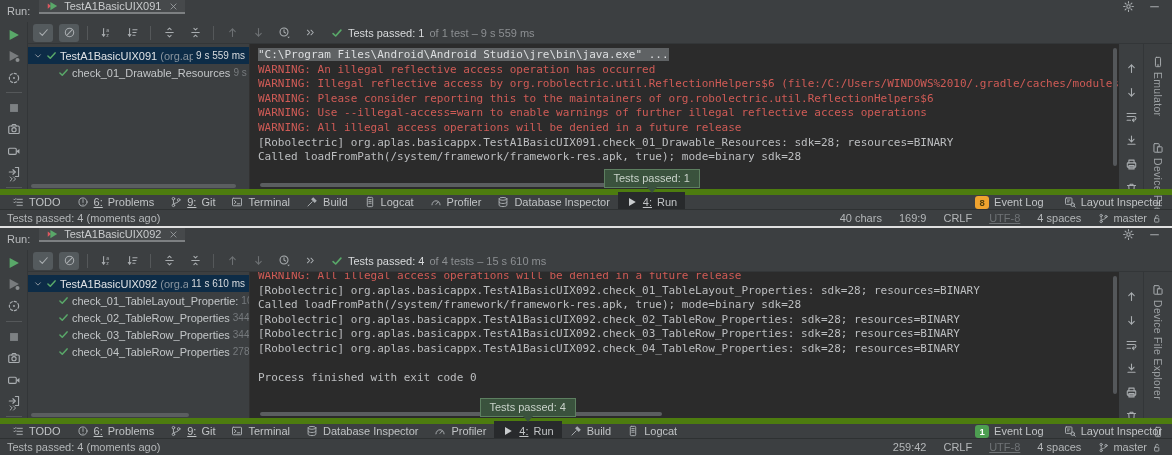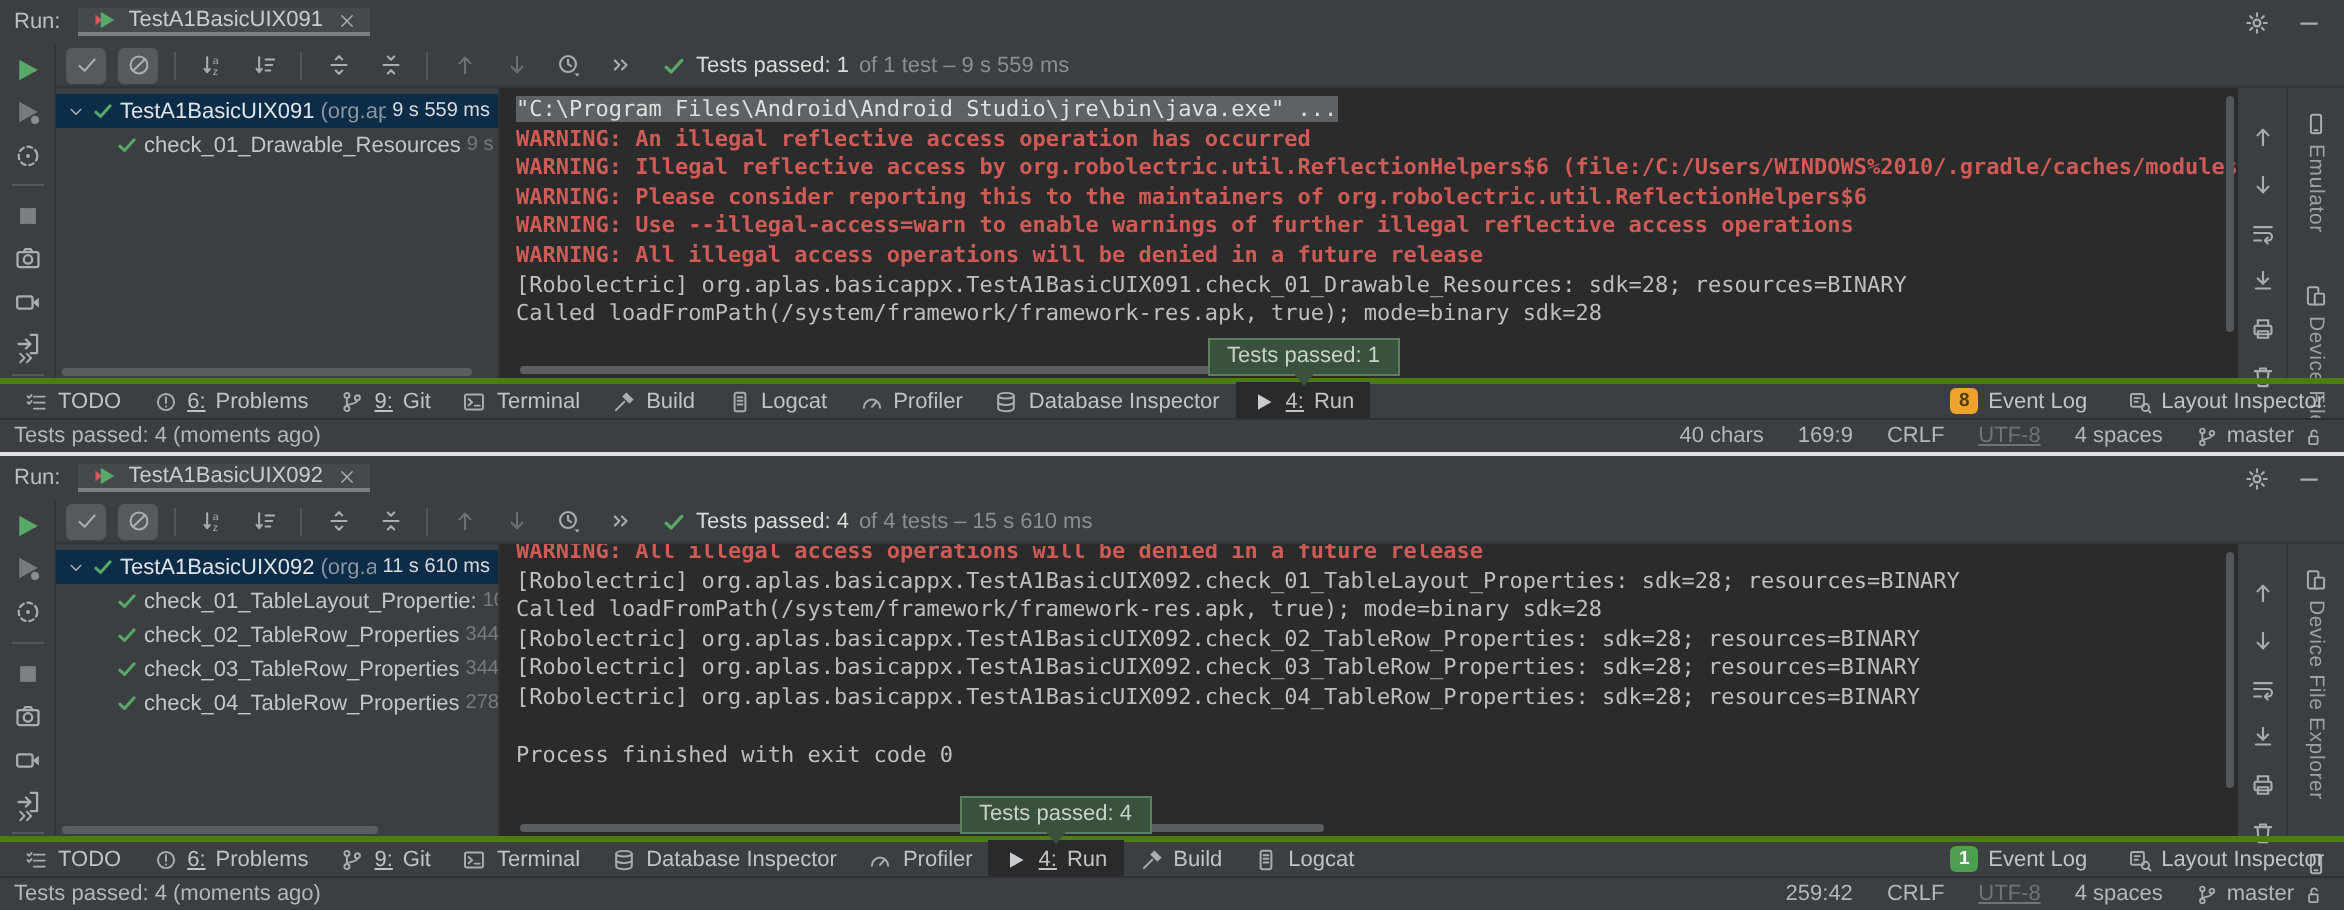--- a/index.html
+++ b/index.html
@@ -13,21 +13,21 @@
   }
   #screen { width:1172px; height:455px; display:flex; flex-direction:column; }
   button { background:none; border:none; padding:0; margin:0; font:inherit; color:inherit; display:flex; align-items:center; cursor:default; }
   .icn { display:inline-flex; align-items:center; justify-content:center; line-height:0; }
 
   .panel { position:relative; width:1172px; height:226px; background:#3c3f41; display:flex; flex-direction:column; overflow:hidden; }
   .panel.second { height:227px; }
   .separator { height:2px; background:#e0e0e0; }
 
   
-  .tabbar { height:22px; flex:0 0 22px; display:flex; align-items:center; background:#3c3f41; }
+  .tabbar { height:22px; flex:0 0 22px; display:flex; align-items:flex-start; background:#3c3f41; }
   .run-label { align-self:center; padding:0 9px 0 7px; color:#bbbdbf; }
   .tab { display:flex; align-items:center; gap:5px; padding:0 7px 0 8px; background:#46494b; border-bottom:2px solid #7d8082; color:#c9cbcd; }
   .tab-close { color:#8c9093; margin-left:3px; }
   .tabbar-right { margin-left:auto; display:flex; align-items:center; gap:13px; padding-right:11px; }
 
   
   .body { flex:1; display:flex; min-height:0; }
   .left-strip { width:28px; flex:0 0 28px; border-right:1px solid #333638; display:flex; flex-direction:column; align-items:center; padding-top:5px; gap:6px; position:relative; }
   .strip-btn { height:17px; }
   .strip-more { position:absolute; bottom:2px; left:7px; }
@@ -53,35 +53,35 @@
   .tree-row .pkg { color:#8b959e; overflow:hidden; flex:0 1 auto; min-width:0; }
   .tree-row .dur { margin-left:auto; color:#767a7d; font-size:10px; }
   .tree-row.selected .dur { color:#d8dbde; }
   .tree-hscroll { position:absolute; bottom:1px; left:3px; height:4px; border-radius:2px; background:#5b5e60; }
   .panel:not(.second) .tree-hscroll { width:205px; }
   .panel.second .tree-hscroll { width:158px; }
 
   .console-wrap { flex:1; min-width:0; position:relative; background:#2b2b2b; overflow:hidden; }
   .console { margin:0; padding:4px 0 0 8px; font-family:"DejaVu Sans Mono", monospace; font-size:11px; line-height:14.6px; color:#bcbec0; white-space:pre; overflow:hidden; }
   .line { height:14.6px; }
-  .line.warning { color:#cf5b56;font-weight:bold; }
+  .line.warning { color:#cf5b56; }
   .line.clipped { margin-top:-7px; }
   .line .hl { background:#5f6264; color:#dddfe1; }
   .console-hscroll { position:absolute; bottom:2px; left:10px; height:4px; width:402px; border-radius:2px; background:#5b5e60; }
   .console-vscroll { position:absolute; top:4px; right:2px; width:4px; height:118px; border-radius:2px; background:#54575a; }
 
   .gutter { width:24px; flex:0 0 24px; background:#3c3f41; display:flex; flex-direction:column; align-items:center; gap:11px; padding-top:18px; }
   .gut-btn { height:13px; }
 
   .right-strip { width:29px; flex:0 0 29px; border-left:1px solid #333638; display:flex; flex-direction:column; align-items:center; gap:26px; padding-top:12px; color:#9ca0a3; }
   .strip-item { display:flex; flex-direction:column; align-items:center; gap:4px; }
   .strip-label { writing-mode:vertical-rl; font-size:10.5px; letter-spacing:.3px; }
 
   
-  .buttons-bar { height:20px; flex:0 0 20px; display:flex; align-items:center; padding:0 10px 0 4px; border-top:3px solid #4d7c0f; }
+  .buttons-bar { height:20px; flex:0 0 20px; display:flex; align-items:center; padding:0 10px 0 4px; border-top:6px solid #4d7c0f; }
   .buttons-left { display:flex; align-items:center; height:20px; }
   .tw-btn { gap:5px; padding:0 8px; height:20px; color:#c0c3c5; white-space:nowrap; }
   .tw-btn.active { background:#282a2c; }
   .tw-btn .num { text-decoration:underline; }
   .buttons-right { margin-left:auto; display:flex; align-items:center; gap:20px; }
   .ev-btn, .li-btn { gap:5px; color:#c0c3c5; }
   .badge { min-width:14px; height:13px; border-radius:3px; font-size:9.5px; font-weight:bold; display:inline-flex; align-items:center; justify-content:center; padding:0 2px; }
 
   .status-bar { height:17px; flex:0 0 17px; display:flex; align-items:center; padding:0 10px 0 7px; background:#3c3f41; border-top:1px solid #2e3132; color:#b4b7b9; }
   .status-right { margin-left:auto; display:flex; align-items:center; gap:17px; white-space:nowrap; }

